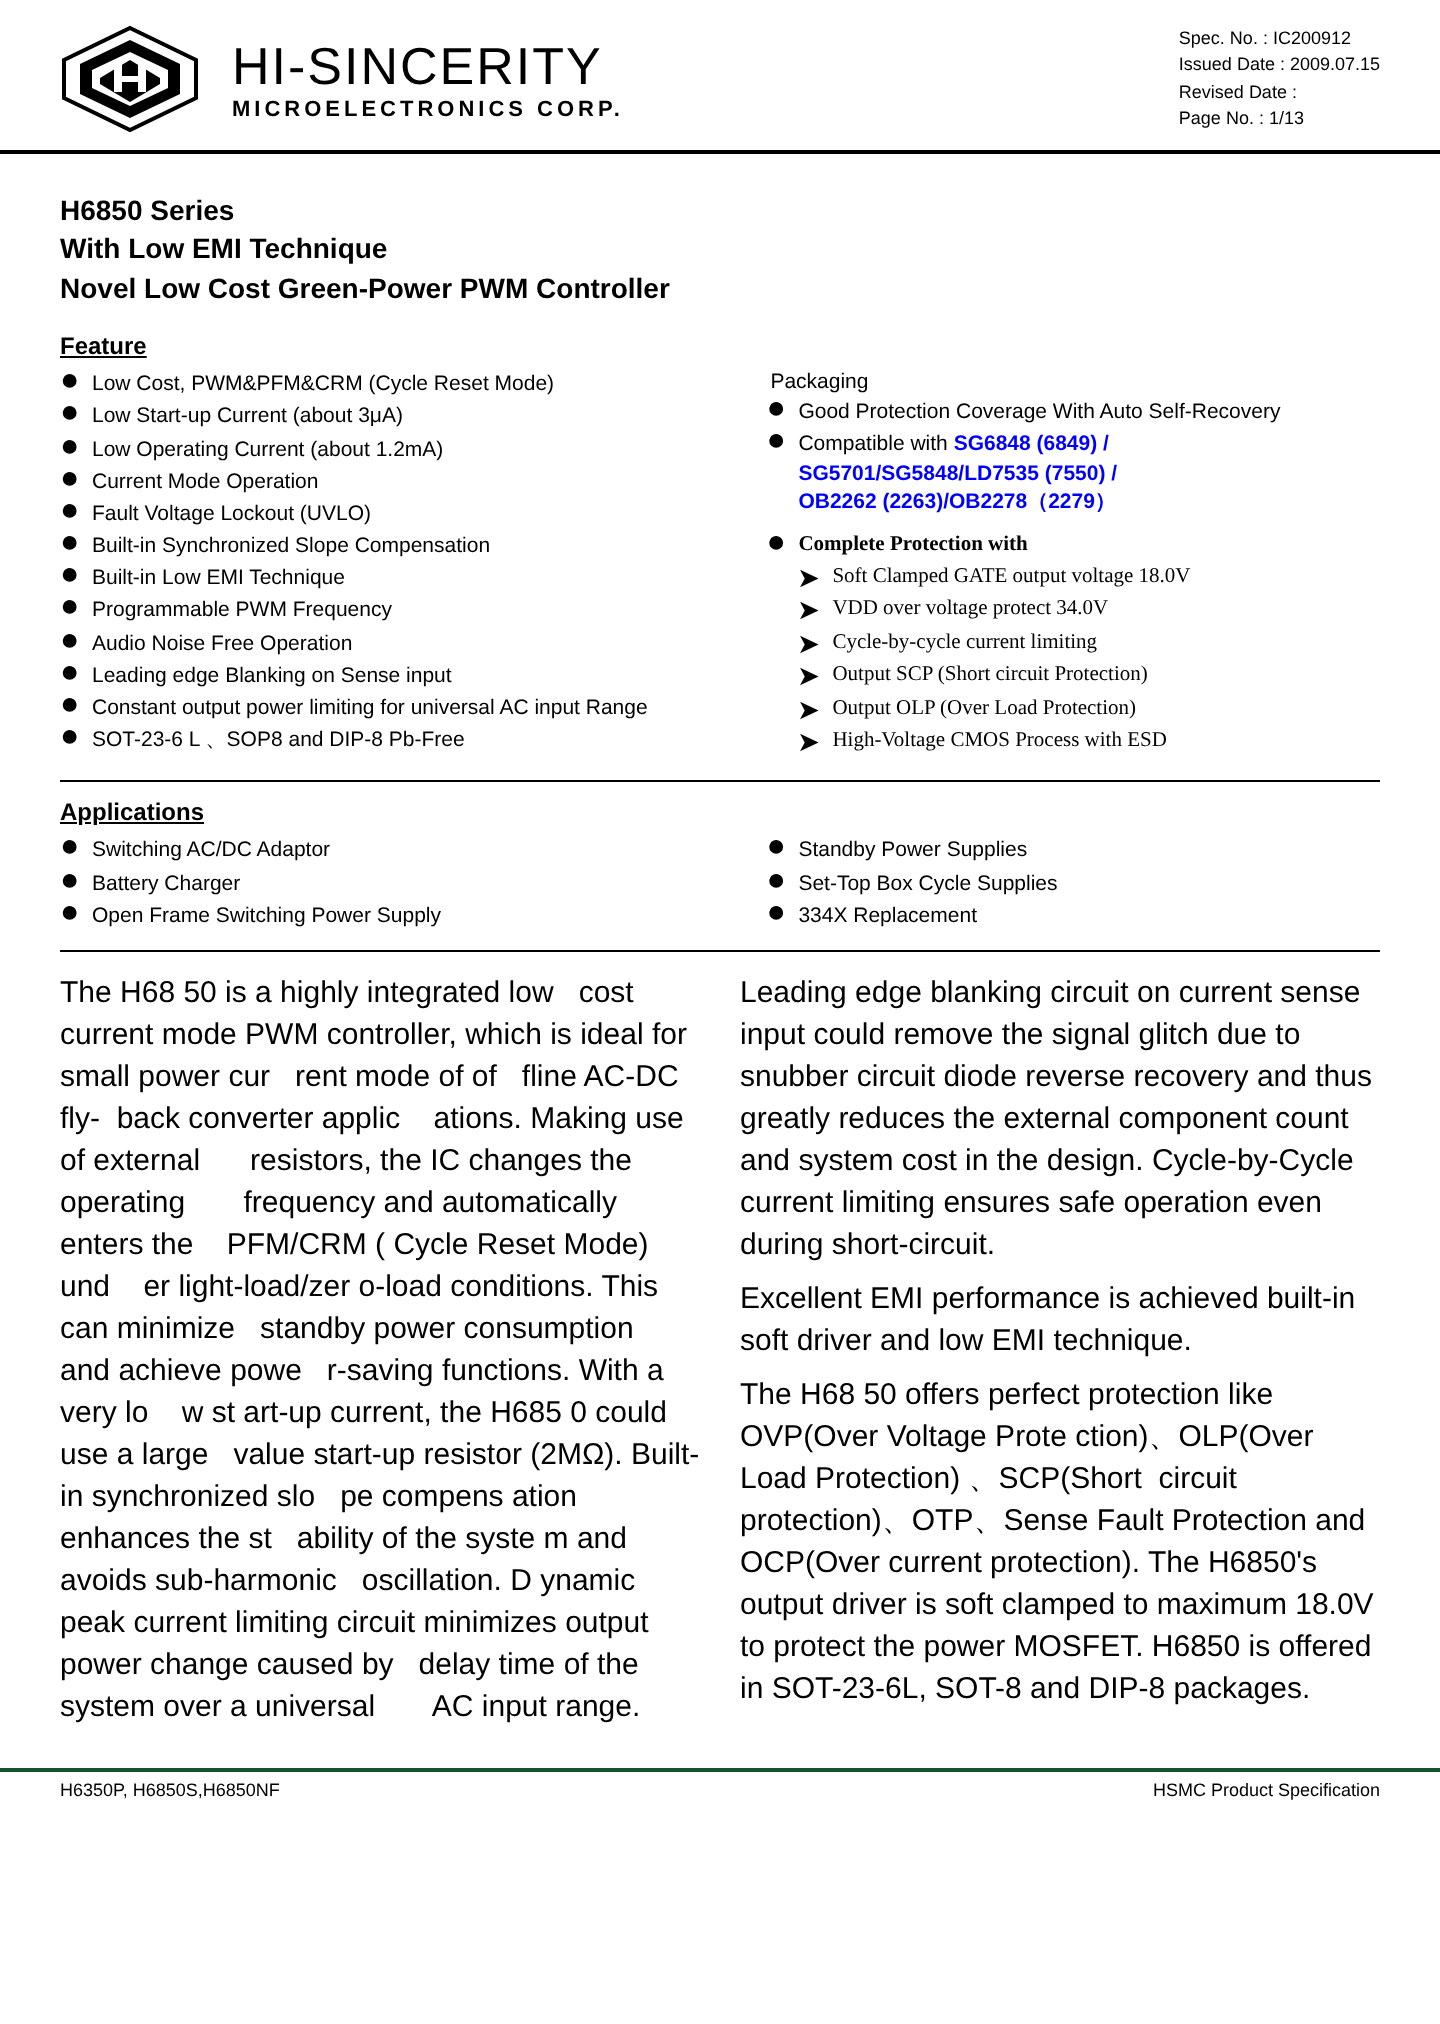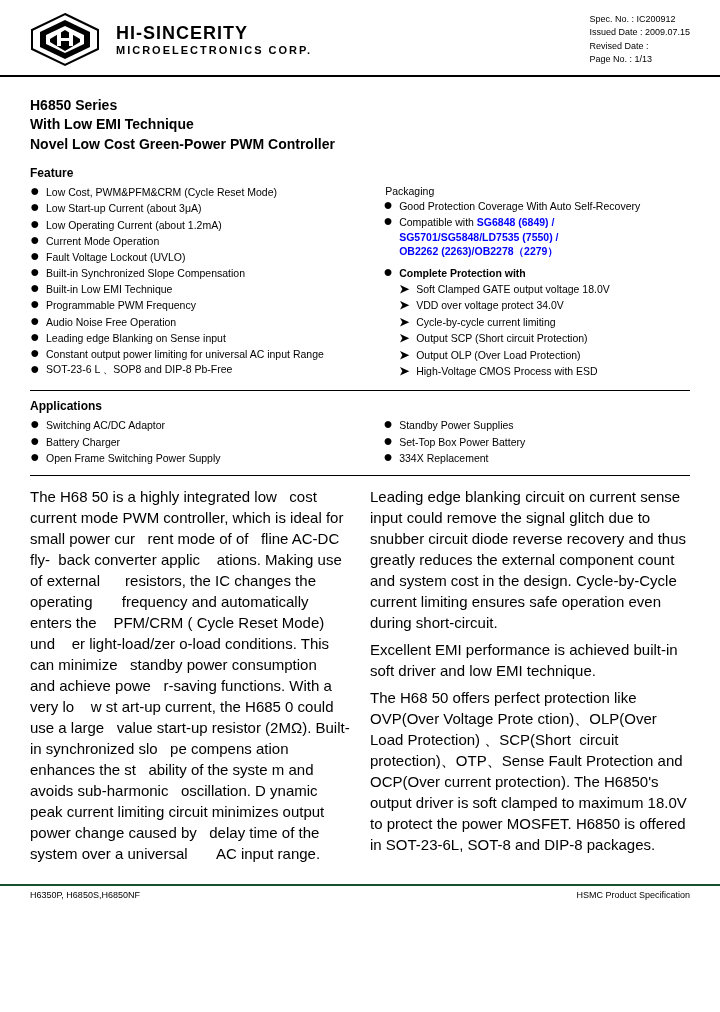--- a/index.html
+++ b/index.html
@@ -33,22 +33,22 @@
     }
     .logo-svg {
       width: 70px;
       height: 55px;
     }
     .company-name {
       display: flex;
       flex-direction: column;
     }
     .company-hi {
-      font-size: 18px;
-      font-weight: bold;
+      font-size: 26px;
+      font-weight: normal;
       letter-spacing: 1px;
     }
     .company-micro {
       font-size: 11px;
       font-weight: bold;
       letter-spacing: 2px;
     }
     .header-right {
       font-size: 9px;
       line-height: 1.5;
@@ -86,20 +86,21 @@
     .col-right {
       width: 48%;
       padding-left: 10px;
     }
 
     
     .section-heading {
       font-size: 12px;
       font-weight: bold;
       margin-bottom: 5px;
+      text-decoration: underline;
     }
 
     
     .bullet-list {
       list-style: none;
       padding: 0;
       margin: 0;
     }
     .bullet-list li {
       display: flex;
@@ -123,20 +124,21 @@
     }
     .bullet-list li .text {
       flex: 1;
     }
     .highlight-blue {
       color: #0000FF;
       font-weight: bold;
     }
     .bold-text {
       font-weight: bold;
+      font-family: Liberation Serif, serif;
     }
 
     
     .packaging-label {
       font-size: 10.5px;
       margin-bottom: 2px;
       padding-left: 2px;
     }
 
     
@@ -364,21 +366,21 @@
           </ul>
         </div>
         <div class="col-right">
           <ul class="bullet-list">
             <li>
                 <span class="bullet-dot">●</span>
                 <span class="text">Standby Power Supplies</span>
               </li>
             <li>
                 <span class="bullet-dot">●</span>
-                <span class="text">Set-Top Box Power Battery</span>
+                <span class="text">Set-Top Box Cycle Supplies</span>
               </li>
             <li>
                 <span class="bullet-dot">●</span>
                 <span class="text">334X Replacement</span>
               </li>
           </ul>
         </div>
       </div>
     </div>
 

